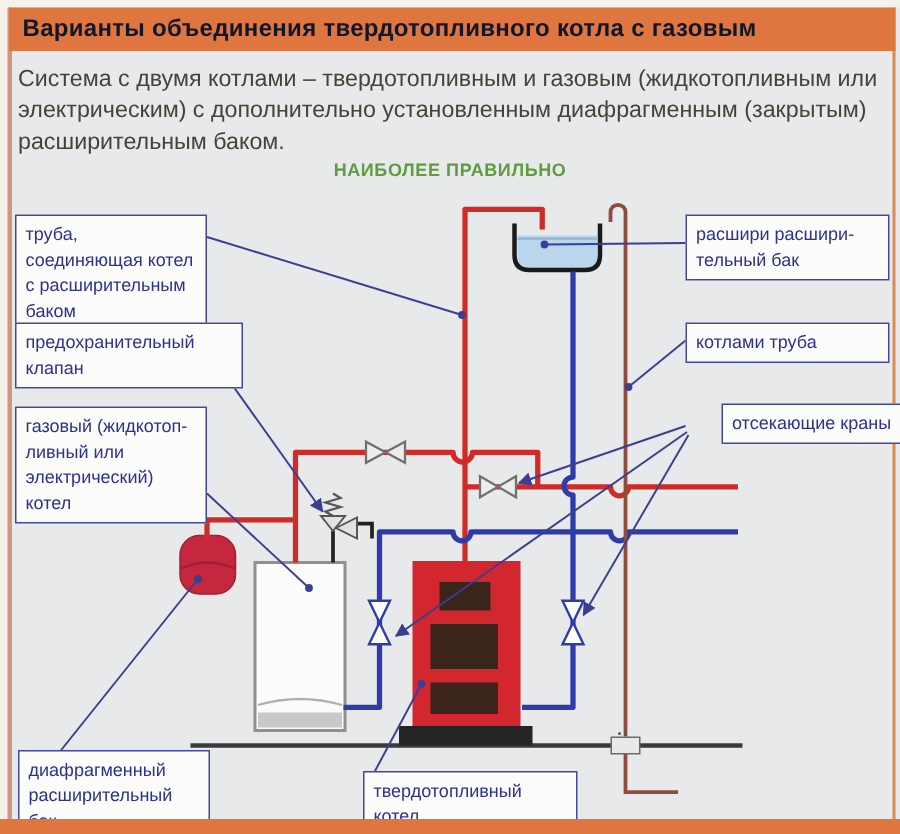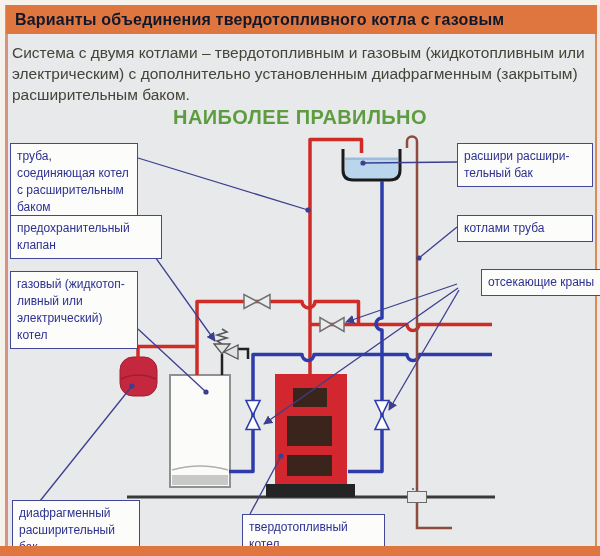--- a/index.html
+++ b/index.html
@@ -8,21 +8,21 @@
   .top-margin{position:absolute;left:0;top:0;width:600px;height:5px;background:#f5f2ec;}
   .left-margin{position:absolute;left:0;top:0;width:5px;height:556px;background:#f5f2ec;}
   .left-stripe{position:absolute;left:5px;top:5px;width:3px;height:541px;background:#d89282;}
   .right-stripe{position:absolute;left:595px;top:5px;width:2px;height:541px;background:#dc8a52;}
   .header-bar{position:absolute;left:6px;top:5px;width:591px;height:29px;background:#e0763f;
               color:#0f172a;font-weight:bold;font-size:16px;line-height:29px;padding-left:9px;
               box-sizing:border-box;letter-spacing:0.2px;}
   .intro{position:absolute;left:12px;top:42px;width:578px;font-size:15.5px;font-weight:normal;
          color:#45443a;line-height:1.36;hyphens:manual;}
   .verdict{position:absolute;left:0;top:106px;width:600px;text-align:center;
-           font-size:20px;font-weight:bold;color:#5e9c40;letter-spacing:0.4px;}
+           font-size:12px;font-weight:bold;color:#5e9c40;letter-spacing:0.4px;}
   .diagram-svg{position:absolute;left:0;top:0;width:600px;height:556px;}
   .co{position:absolute;background:#fcfcfb;border:1.4px solid #43479a;color:#2d3190;
       font-size:12px;line-height:1.42;padding:4px 6px;box-sizing:border-box;hyphens:manual;}
   .box-l1{left:10px;top:143px;width:128px;min-height:59px;}
   .box-l2{left:10px;top:215px;width:152px;min-height:42px;}
   .box-l3{left:10px;top:271px;width:128px;min-height:62px;}
   .box-bl{left:12px;top:500px;width:128px;min-height:40px;}
   .box-bc{left:242px;top:514px;width:143px;min-height:27px;}
   .box-r1{left:457px;top:143px;width:136px;min-height:42px;}
   .box-r2{left:457px;top:215px;width:136px;min-height:26px;}

